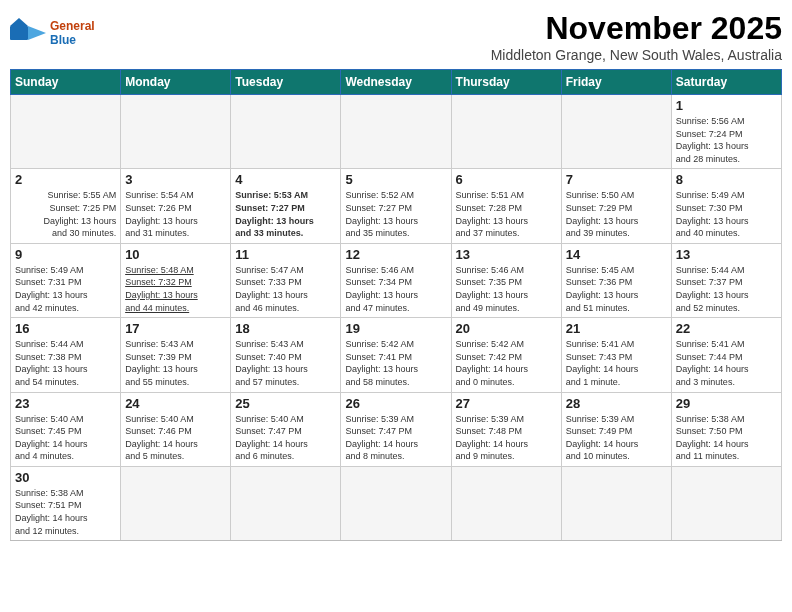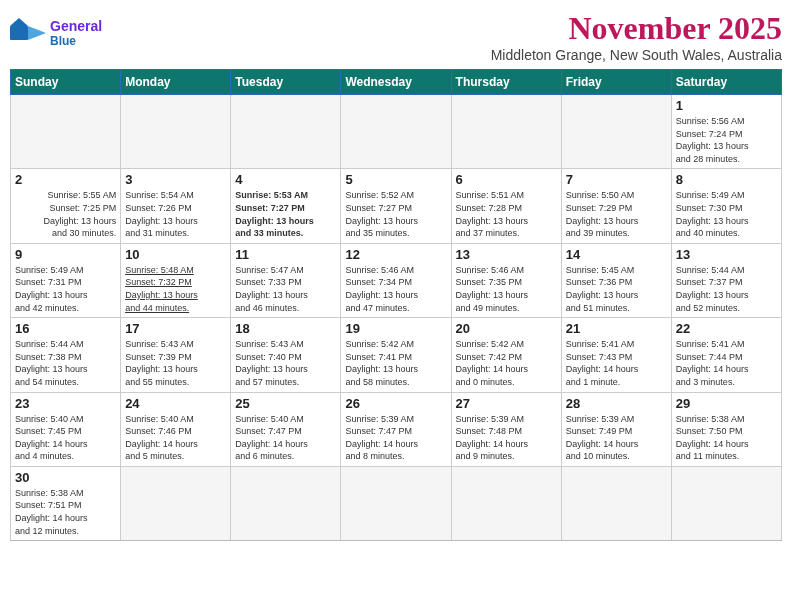--- a/index.html
+++ b/index.html
@@ -25,22 +25,21 @@
     .logo-icon {
       width: 36px;
       height: 30px;
     }
     .title-block {
       text-align: right;
     }
     .month-title {
       font-size: 32px;
       font-weight: bold;
-      color: #be185d;
-      font-family: Liberation Serif, serif;
+      color: #000000;
     }
     .subtitle {
       font-size: 14px;
       color: #444;
     }
     .calendar {
       width: 100%;
       border-collapse: collapse;
       border: 1px solid #bbb;
     }
@@ -87,21 +86,21 @@
 
 <div class="header">
   <div class="logo">
     <svg class="logo-icon" viewBox="0 0 36 30">
 
       <rect x="0" y="8" width="18" height="14" fill="#1a6db5" rx="1"></rect>
       <polygon points="9,0 18,8 0,8" fill="#1a6db5"></polygon>
       <polygon points="18,8 36,15 18,22" fill="#4da6e0"></polygon>
     </svg>
     <div>
-      <div style="font-size:14px;color:#6d28d9;font-weight:bold;">General</div>
+      <div style="font-size:12px;color:#c2410c;font-weight:bold;">General</div>
       <div style="font-size:12px;color:#1a6db5;font-weight:bold;">Blue</div>
     </div>
   </div>
   <div class="title-block">
     <div class="month-title">November 2025</div>
     <div class="subtitle">Middleton Grange, New South Wales, Australia</div>
   </div>
 </div>
 
 <table class="calendar">

